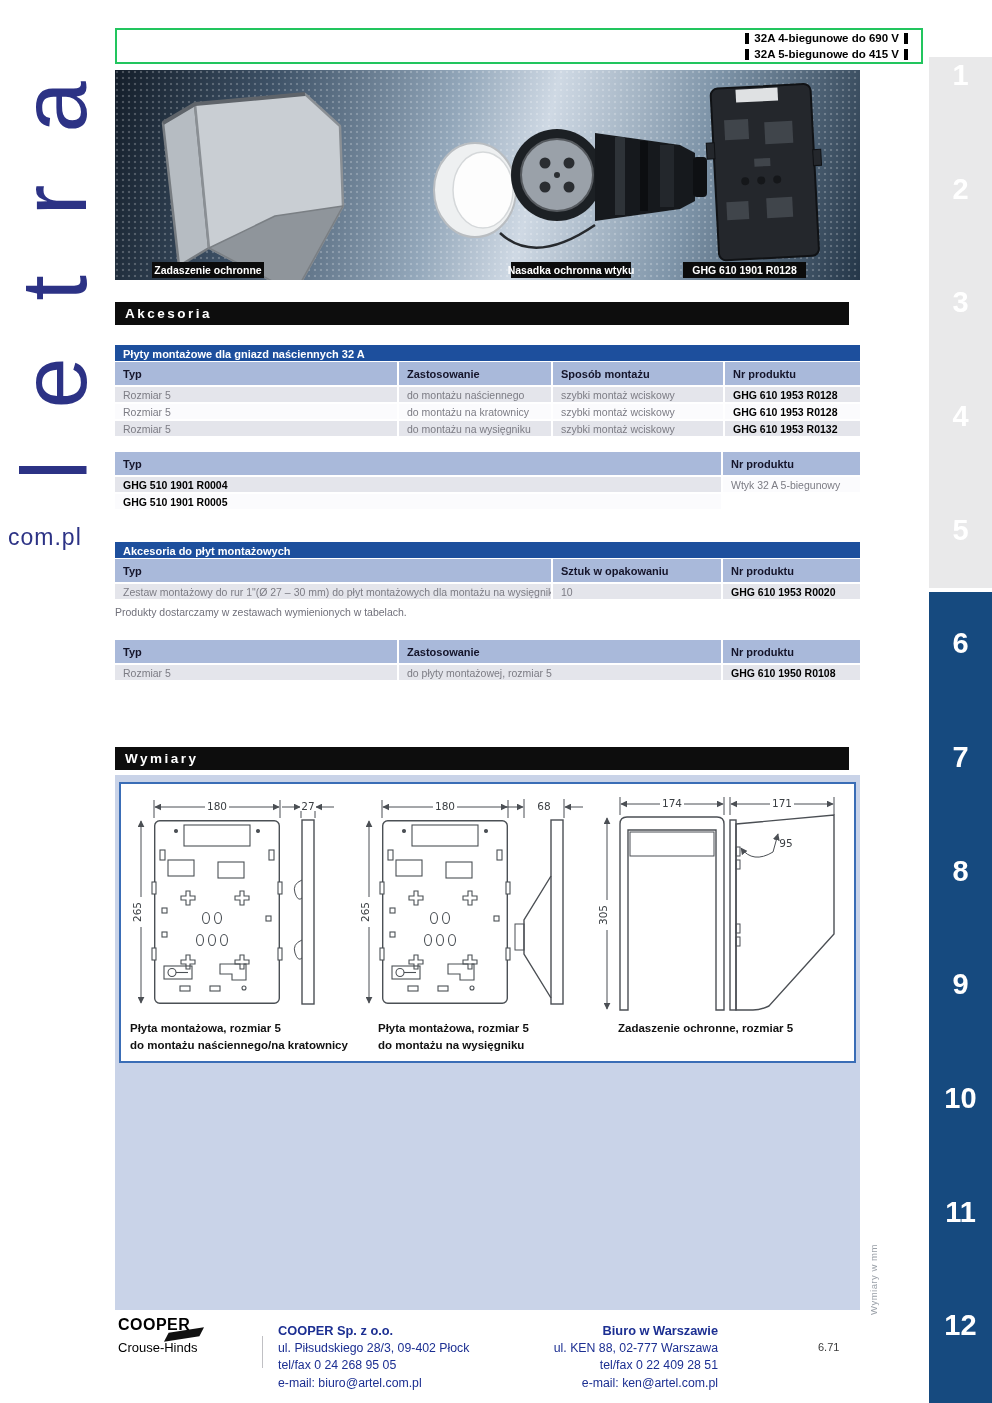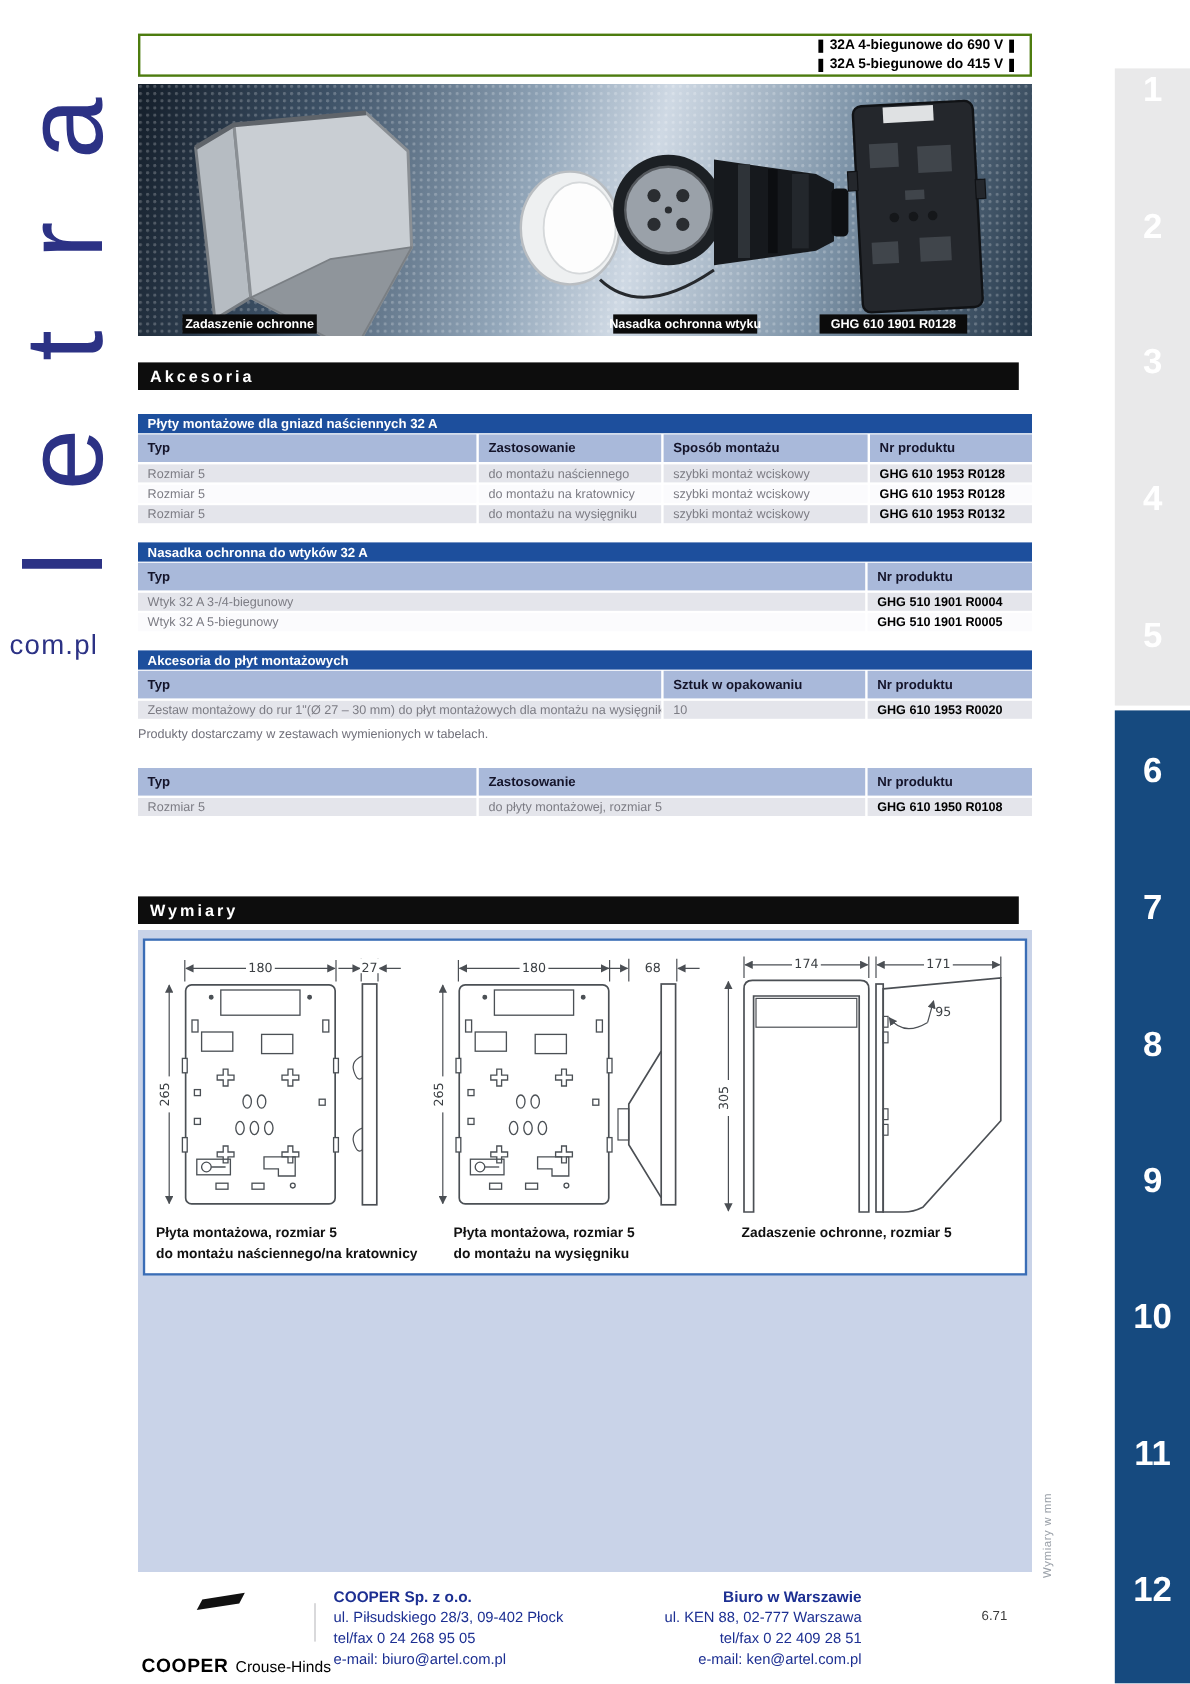--- a/index.html
+++ b/index.html
@@ -14,21 +14,21 @@
   .logo-domain{position:absolute;left:8px;top:524px;font-size:23px;color:#2c3285;
     letter-spacing:1px;}
 
   
   .strip-gray{left:929px;top:57px;width:63px;height:531px;background:#e9e9ea;}
   .strip-blue{left:929px;top:592px;width:63px;height:811px;background:#164a7f;}
   .side-num{position:absolute;left:929px;width:63px;text-align:center;color:#fff;
     font-weight:bold;font-size:29px;line-height:36px;cursor:pointer;}
 
   
-  .hdr-box{left:115px;top:28px;width:745px;height:36px;border:2px solid #4d7c0f;
+  .hdr-box{left:115px;top:28px;width:808px;height:36px;border:2px solid #22c55e;
     box-sizing:border-box;display:flex;flex-direction:column;align-items:flex-end;
     justify-content:center;padding-right:8px;background:#fff;}
   .hdr-line{font-size:11.5px;font-weight:bold;line-height:16px;color:#000;
     display:flex;align-items:center;}
   .hbar{display:inline-block;width:4px;height:11px;background:#000;margin:0 5px;}
 
   
   .banner{left:115px;top:70px;width:745px;height:210px;overflow:hidden;
     background-image:
       radial-gradient(circle at 2px 2px, rgba(255,255,255,0.22) 1.1px, rgba(0,0,0,0) 1.6px),
@@ -63,21 +63,21 @@
   .panel{left:115px;top:775px;width:745px;height:535px;background:#c9d3e8;}
   .draw-box{left:119px;top:782px;width:737px;height:281px;background:#fff;
     border:2px solid #3a6db6;box-sizing:border-box;}
   .caption{position:absolute;font-size:11.5px;font-weight:bold;color:#111;
     line-height:16.5px;white-space:pre-line;}
   .units-note{left:868px;top:1230px;height:85px;width:14px;font-size:9.5px;
     color:#9aa0a8;writing-mode:vertical-rl;transform:rotate(180deg);
     letter-spacing:0.5px;}
 
   
-  .brand{left:118px;top:1380px;display:flex;align-items:baseline;gap:6px;}
+  .brand{left:118px;top:1316px;display:flex;align-items:baseline;gap:6px;flex-direction:column;}
   .brand-bold{font-size:16px;font-weight:800;color:#000;letter-spacing:0.5px;}
   .brand-rest{font-size:13px;color:#000;}
   .swoosh{left:168px;top:1330px;width:32px;height:9px;background:#111;
     transform:skewX(-35deg) rotate(-10deg);}
   .foot-div{left:262px;top:1336px;width:1px;height:32px;background:#c0c0c4;}
   .foot-col{position:absolute;top:1322px;font-size:12.3px;color:#1c2f92;line-height:17.5px;}
   .foot-name{font-weight:bold;font-size:12.8px;}
   .page-num{left:818px;top:1341px;font-size:11px;color:#3a3a3a;}
 
   svg text{font-family:"DejaVu Sans", sans-serif;}
@@ -191,26 +191,24 @@
     <div class="cell dcell row-b prod">GHG 610 1953 R0128</div>
 
     <div class="cell dcell row-a">Rozmiar 5</div>
     <div class="cell dcell row-a">do montażu na wysięgniku</div>
     <div class="cell dcell row-a">szybki montaż wciskowy</div>
     <div class="cell dcell row-a prod">GHG 610 1953 R0132</div>
   </div>
 </div>
 
 <div class="tbl" style="top:452px">
-  <div class="tbl-title">Nasadka ochronna do wtyków 32 A</div>
   <div class="tbl-grid" style="grid-template-columns:606px 1fr">
     <div class="cell hcell">Typ</div>
     <div class="cell hcell">Nr produktu</div>
 
-    <div class="cell dcell row-a">Wtyk 32 A 3-/4-biegunowy</div>
     <div class="cell dcell row-a prod">GHG 510 1901 R0004</div>
 
     <div class="cell dcell row-b">Wtyk 32 A 5-biegunowy</div>
     <div class="cell dcell row-b prod">GHG 510 1901 R0005</div>
   </div>
 </div>
 
 <div class="tbl" style="top:542px">
   <div class="tbl-title">Akcesoria do płyt montażowych</div>
   <div class="tbl-grid" style="grid-template-columns:436px 168px 1fr">

